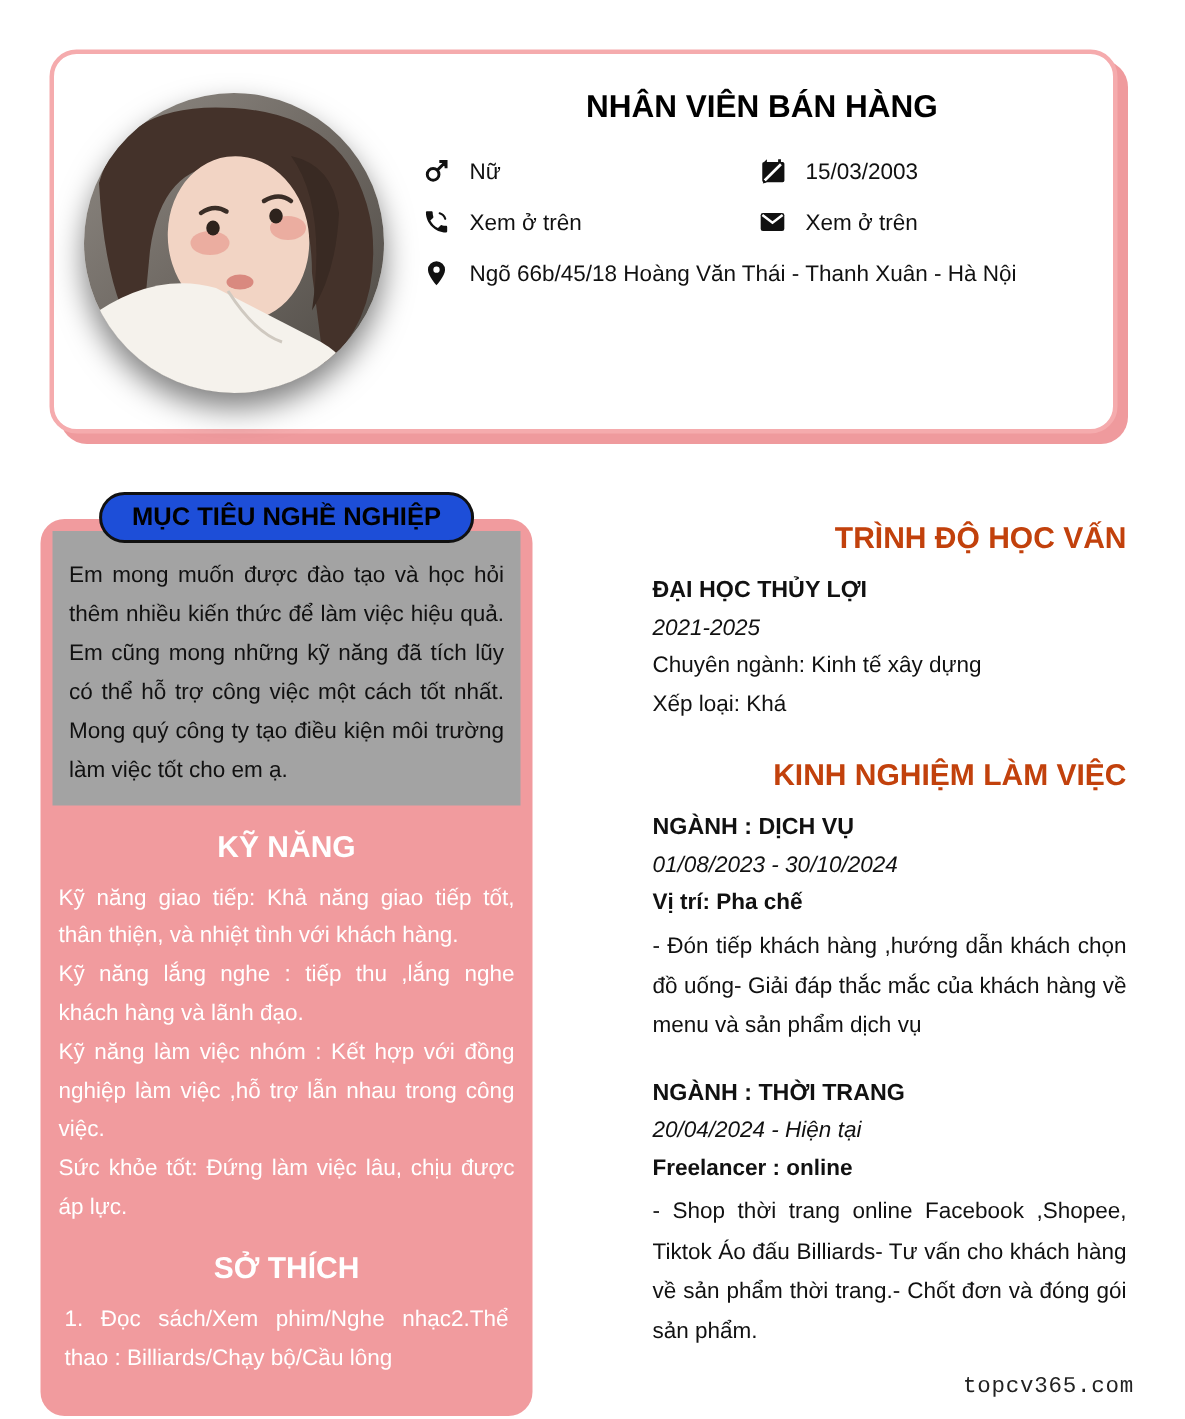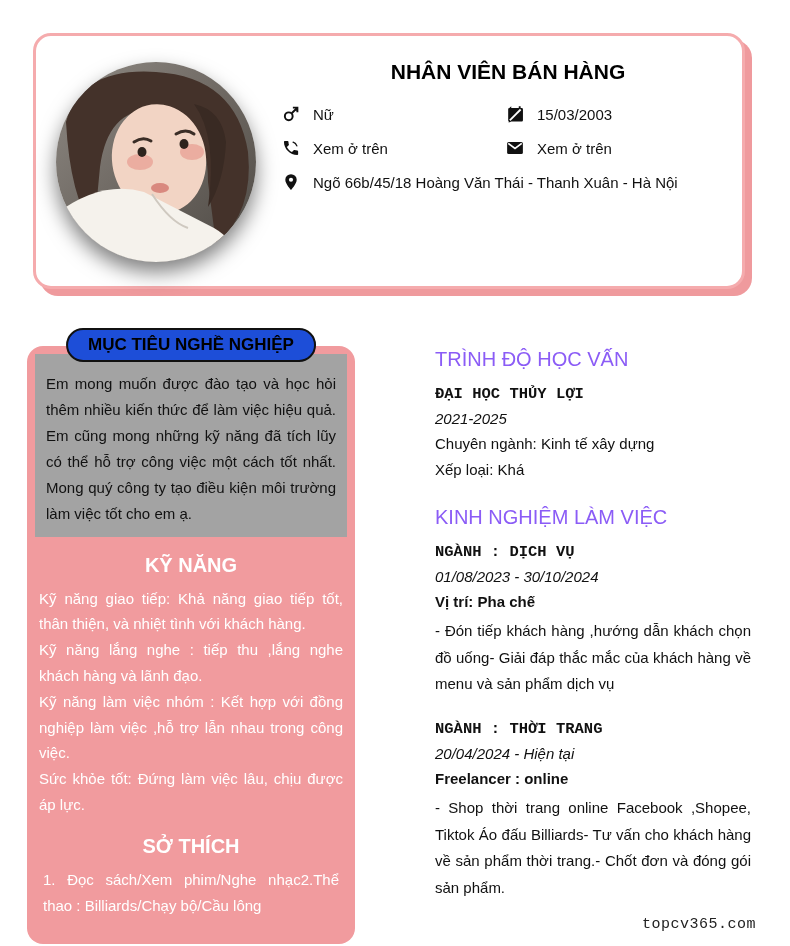--- a/index.html
+++ b/index.html
@@ -43,23 +43,23 @@
     background:#a3a3a3;padding:17px 11px 10px;font-size:15px;line-height:1.73;
     text-align:justify;color:#111;
   }
   .panel-heading{color:#fff;font-size:20px;font-weight:bold;text-align:center;margin:17px 0 9px;}
   .skill-item,.hobby-text{
     color:#fff;font-size:15px;line-height:1.72;text-align:justify;padding:0 4px;
   }
   .hobby-text{padding:0 8px;}
   
   .right-col{position:absolute;left:435px;top:346px;width:316px;}
-  .r-heading{font-size:20px;font-weight:normal;text-align:left;margin:2px 0 14px;color:#8b5cf6;}
+  .r-heading{font-size:20px;font-weight:bold;text-align:right;margin:2px 0 14px;color:#c2410c;}
   .r-heading.second{margin-top:28px;}
-  .edu-school,.ex-industry{font-size:15.5px;font-weight:bold;margin-bottom:7px;font-family:Liberation Mono, monospace;}
+  .edu-school,.ex-industry{font-size:15.5px;font-weight:bold;margin-bottom:7px;}
   .edu-period,.ex-period{font-size:15px;font-style:italic;margin-bottom:8px;}
   .edu-line{font-size:15px;margin-bottom:9px;}
   .ex-role{font-size:15px;font-weight:bold;margin-bottom:8px;}
   .ex-desc{font-size:15px;line-height:1.78;text-align:justify;}
   .ex-entry{margin-bottom:22px;}
   
   .footer{
     position:absolute;right:34px;bottom:13px;
     font-family:"Liberation Mono",monospace;font-size:15px;color:#222;letter-spacing:.5px;
   }

